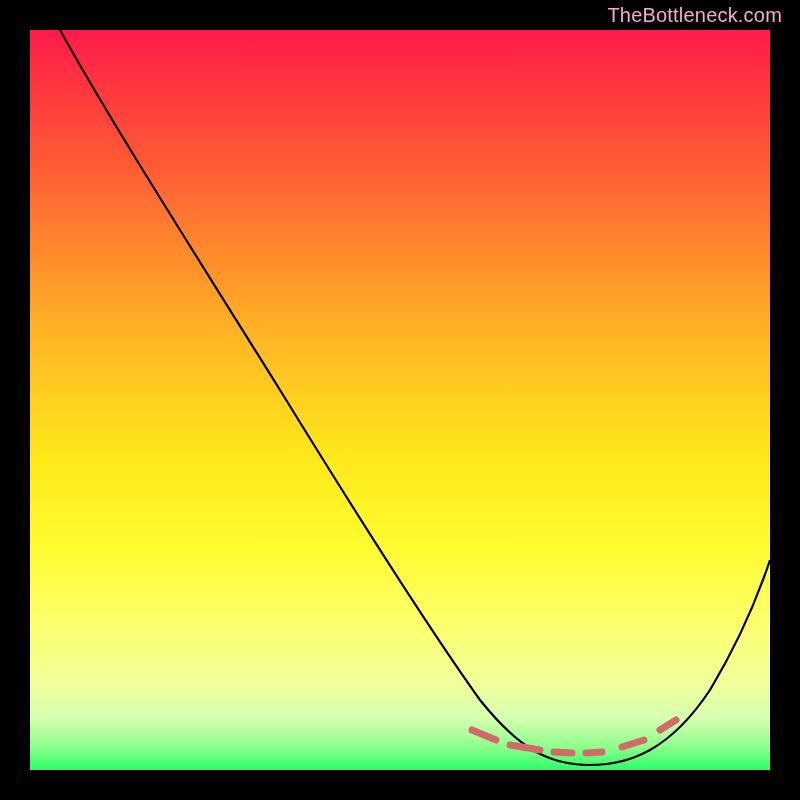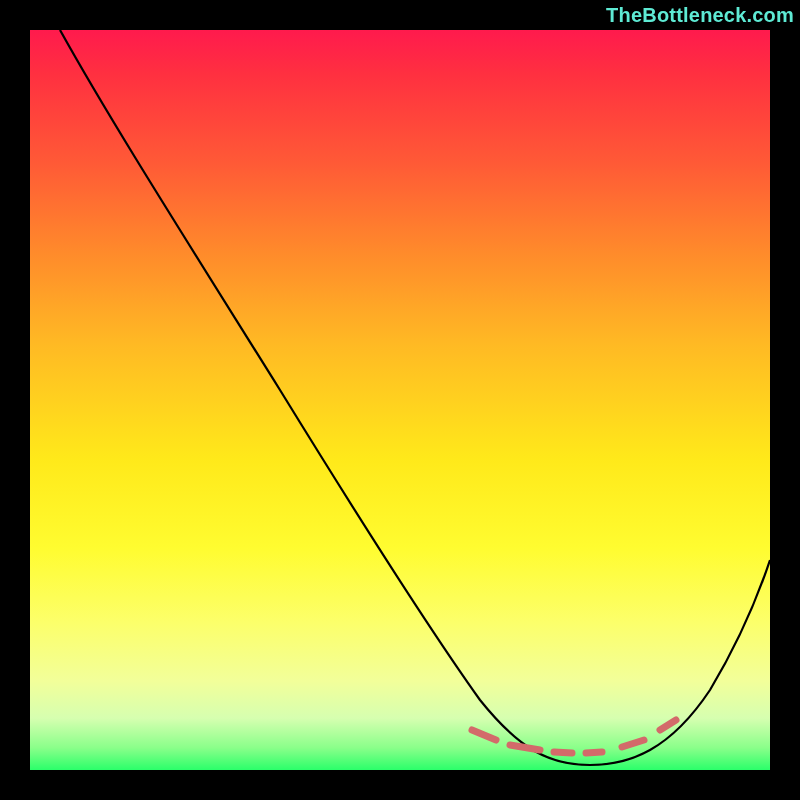--- a/index.html
+++ b/index.html
@@ -55,24 +55,24 @@
     stroke-width: 2.2;
   }
   .dash {
     stroke: #d36a6a;
     stroke-width: 7;
     stroke-linecap: round;
   }
   .watermark {
     position: absolute;
     top: 4px;
-    right: 6px;
-    color: #5eead4;
+    right: 18px;
+    color: #f9a8d4;
     font-size: 20px;
-    font-weight: 700;
+    font-weight: 400;
     letter-spacing: 0.2px;
   }
 </style>
 </head>
 <body>
 
 <div class="frame">
   <div class="plot">
     <svg class="curve" viewBox="0 0 740 740">
       <path class="line" d="M 30 0

